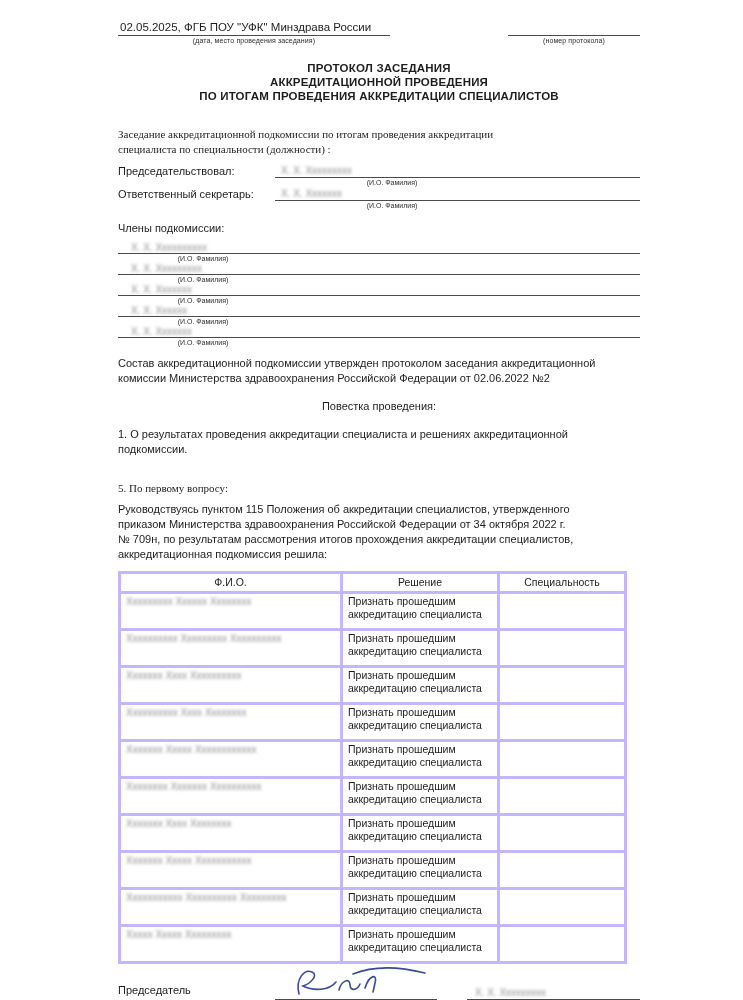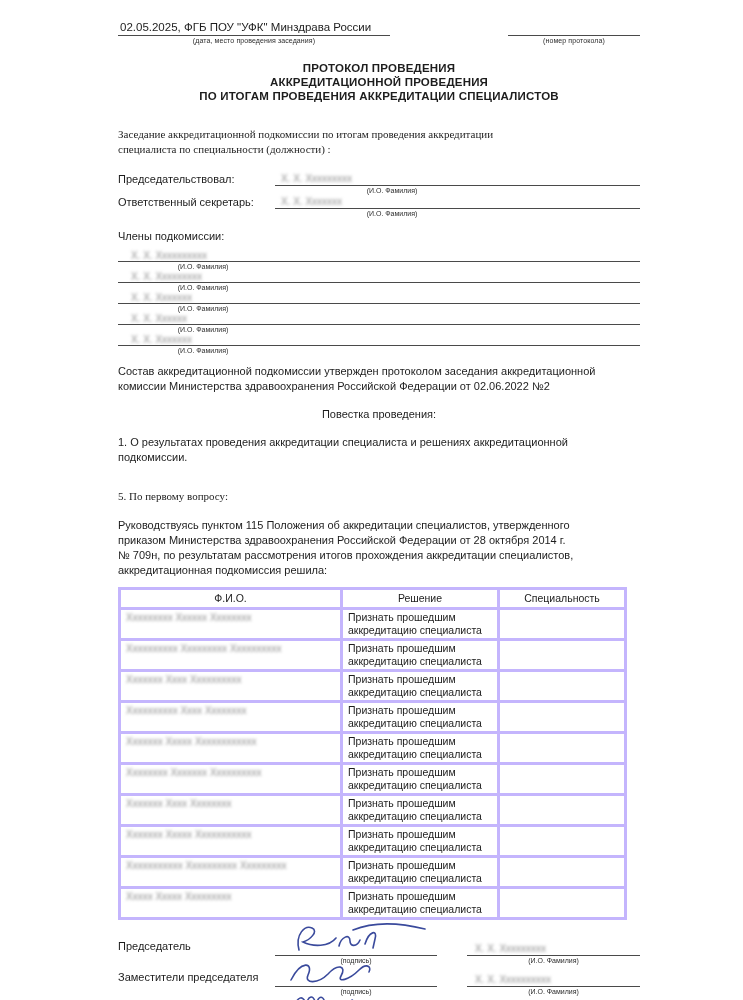--- a/index.html
+++ b/index.html
@@ -45,56 +45,56 @@
   .members { margin-top:8px; }
   .member { margin-bottom:1px; }
   .member .line-box { height:12px; }
   .member-name { font-size:10px; line-height:11px; padding-left:13px; }
   .member-cap { font-size:7px; color:#2c2c2c; width:90px; text-align:center; margin-left:40px; padding-top:1px; }
 
   
   table.res { margin-top:9px; border-collapse:collapse; width:506px; table-layout:fixed; }
   table.res th, table.res td { border:3px solid #c4b5fd; font-weight:normal; vertical-align:top; }
   table.res th { font-size:10.5px; padding:2px 4px 3px; text-align:center; }
-  table.res td { font-size:10.5px; line-height:12.5px; padding:1px 5px 2px; height:28px; }
+  table.res td { font-size:10.5px; line-height:12.5px; padding:1px 5px 8px; height:28px; }
   col.c-fio { width:222px; } col.c-dec { width:157px; } col.c-spec { width:127px; }
   td .blur { font-size:10px; line-height:12.5px; }
 
   
   .sig-block { margin-top:19px; }
   .sig-row { display:flex; align-items:flex-end; margin-bottom:6px; }
   .sig-label { width:157px; flex:none; font-size:11px; line-height:14px; padding-bottom:11px; }
   .sig-field { width:162px; flex:none; position:relative; }
   .sig-ink { position:absolute; left:8px; bottom:8px; pointer-events:none; }
   .sig-gap { width:30px; flex:none; }
   .name-field { flex:1; position:relative; }
   .sig-cap { font-size:7px; color:#2c2c2c; text-align:center; padding-top:1px; }
   .sig-name { font-size:10px; line-height:12px; padding-left:8px; }
-  .mt10 { margin-top:10px; } .mt13 { margin-top:13px; } .mt14 { margin-top:14px; }
+  .mt10 { margin-top:10px; } .mt13 { margin-top:13px; } .mt14 { margin-top:6px; }
   .mt16 { margin-top:24px;font-family:Liberation Serif, serif; }
 </style>
 </head>
 <body>
 
 <div class="page">
   <div class="content">
 
     <div class="hdr-row">
       <div class="hdr-field hdr-date">
         <div class="val rule">02.05.2025, ФГБ ПОУ "УФК" Минздрава России</div>
         <div class="caption">(дата, место проведения заседания)</div>
       </div>
       <div class="hdr-field hdr-num">
         <div class="val rule"></div>
         <div class="caption">(номер протокола)</div>
       </div>
     </div>
 
     <div class="title">
-      <div>ПРОТОКОЛ ПРОВЕДЕНИЯ</div>
+      <div>ПРОТОКОЛ ЗАСЕДАНИЯ</div>
       <div>АККРЕДИТАЦИОННОЙ ПРОВЕДЕНИЯ</div>
       <div>ПО ИТОГАМ ПРОВЕДЕНИЯ АККРЕДИТАЦИИ СПЕЦИАЛИСТОВ</div>
     </div>
 
     <div class="para mt16">Заседание аккредитационной подкомиссии по итогам проведения аккредитации
 специалиста по специальности (должности) :</div>
 
     <div class="officer-row mt14">
       <div class="officer-label">Председательствовал:</div>
       <div class="field">
@@ -150,21 +150,21 @@
     </div>
 
     <div class="para mt10">Состав аккредитационной подкомиссии утвержден  протоколом заседания аккредитационной
 комиссии Министерства здравоохранения Российской Федерации от 02.06.2022 №2</div>
 
     <div class="center-head mt13">Повестка проведения:</div>
     <div class="para mt13">1. О результатах проведения аккредитации специалиста и решениях аккредитационной
 подкомиссии.</div>
     <div class="para mt16">5. По первому вопросу:</div>
     <div class="para mt14">Руководствуясь пунктом 115 Положения об аккредитации специалистов, утвержденного
-приказом Министерства здравоохранения Российской Федерации от 28 октября 2014 г.
+приказом Министерства здравоохранения Российской Федерации от 34 октября 2022 г.
 № 709н, по результатам рассмотрения итогов прохождения аккредитации специалистов,
 аккредитационная подкомиссия решила:</div>
 
     <table class="res">
       <colgroup>
           <col class="c-fio">
           <col class="c-dec">
           <col class="c-spec">
         </colgroup>
       <thead>

